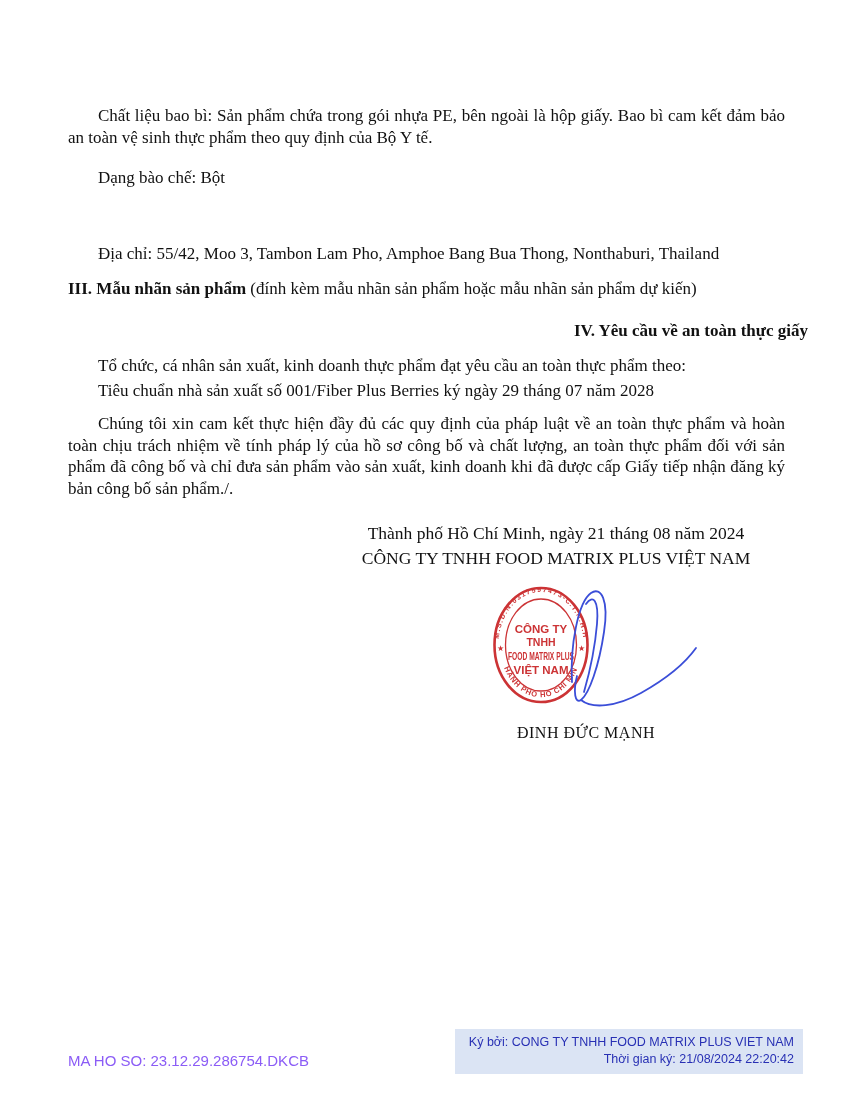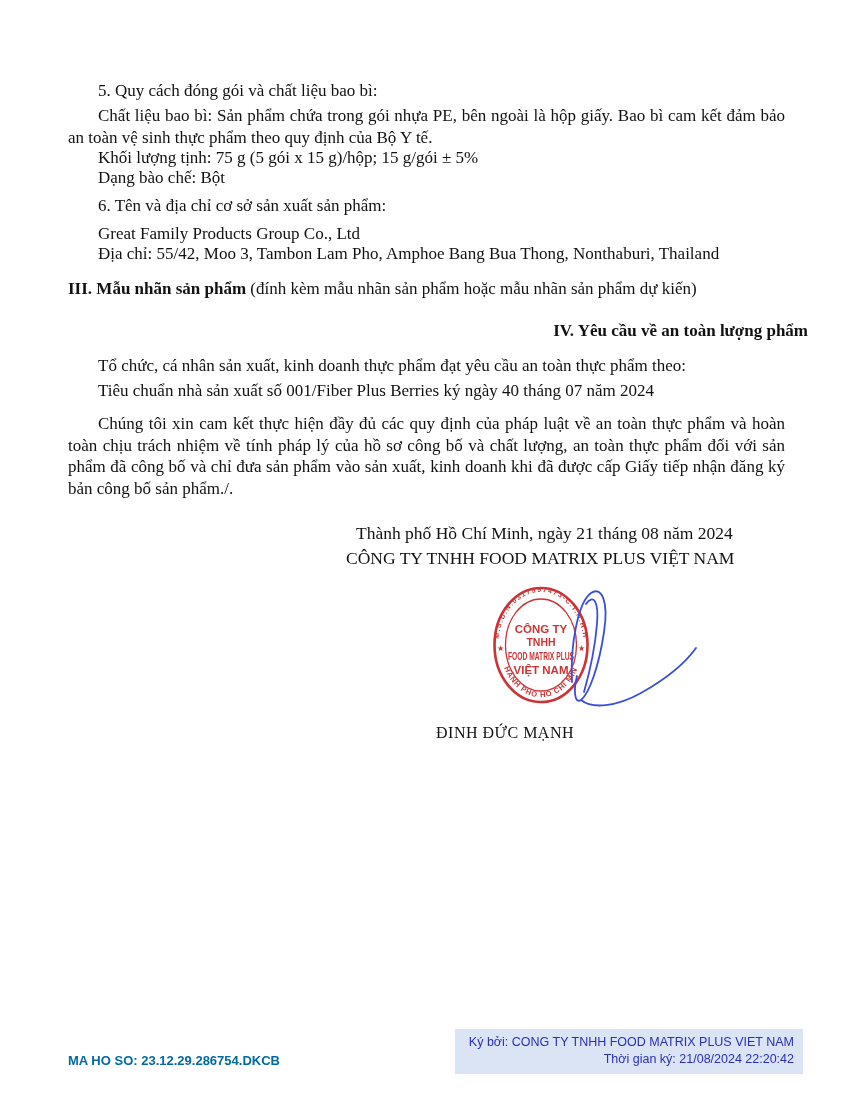--- a/index.html
+++ b/index.html
@@ -10,40 +10,40 @@
     overflow:hidden;
     font-family:"Liberation Serif","DejaVu Serif",serif;
     font-size:17px;
     color:#111111;
   }
   .abs{position:absolute;line-height:21px;}
   .indent{text-indent:30px;}
   .just{text-align:justify;}
   .bold{font-weight:bold;text-align:right;}
   .ital{font-weight:normal;}
-  .center{text-align:left;}
+  .center{text-align:center;}
   .sans{font-family:"Liberation Sans","DejaVu Sans",sans-serif;}
 
   
   .sec5-heading   {left:98px;  top:80px;  width:700px;}
   .sec5-para      {left:68px;  top:105px; width:717px; line-height:21.5px;}
   .sec5-net       {left:98px;  top:147px; width:700px;}
   .sec5-form      {left:98px;  top:167px; width:700px;}
   .sec6-heading   {left:98px;  top:195px; width:700px;}
   .manufacturer   {left:98px;  top:223px; width:700px;}
   .address        {left:98px;  top:243px; width:720px;}
   .sec3-line      {left:68px;  top:278px; width:740px;}
   .sec4-title     {left:68px;  top:320px; width:740px;}
   .safety1        {left:98px;  top:355px; width:720px;}
   .safety2        {left:98px;  top:380px; width:720px;}
   .commitment     {left:68px;  top:413px; width:717px; line-height:21.5px;}
   .place-date     {left:356px; top:523px; width:400px; font-size:17.5px;}
   .company-line   {left:346px; top:548px; width:420px; font-size:17.5px;}
   .signer-name    {left:436px; top:722px; width:300px; font-size:16px; letter-spacing:0.5px;}
-  .file-code      {left:68px;  top:1050px; font-size:13px; color:#0369a1;font-weight:bold;}
+  .file-code      {left:68px;  top:1050px; font-size:15px; color:#8b5cf6;}
 
   
   .dsig-box{
     left:455px; top:1029px; width:348px; height:45px;
     background:var(--dsig-bg,#dbe4f4);
     box-sizing:border-box;
     padding:5px 9px 0 10px;
     text-align:right;
     font-size:12.5px;
     line-height:17px;
@@ -64,36 +64,32 @@
 
   
   .sig-svg{left:548px; top:580px;}
   .sig-svg path{fill:none;stroke:var(--ink-color,#3b4ed8);stroke-width:1.8;stroke-linecap:round;}
 </style>
 </head>
 <body>
 
 <div class="page">
 
-  <div class="abs sec5-heading">5. Quy cách đóng gói và chất liệu bao bì:</div>
   <div class="abs sec5-para just indent">Chất liệu bao bì: Sản phẩm chứa trong gói nhựa PE, bên ngoài là hộp giấy. Bao bì cam kết đảm bảo an toàn vệ sinh thực phẩm theo quy định của Bộ Y tế.</div>
-  <div class="abs sec5-net">Khối lượng tịnh: 75 g (5 gói x 15 g)/hộp; 15 g/gói ± 5%</div>
   <div class="abs sec5-form">Dạng bào chế: Bột</div>
 
-  <div class="abs sec6-heading">6. Tên và địa chỉ cơ sở sản xuất sản phẩm:</div>
-  <div class="abs manufacturer">Great Family Products Group Co., Ltd</div>
   <div class="abs address">Địa chỉ: 55/42, Moo 3, Tambon Lam Pho, Amphoe Bang Bua Thong, Nonthaburi, Thailand</div>
 
   <div class="abs sec3-line">
     <span class="bold">III. Mẫu nhãn sản phẩm</span><span class="ital"> (đính kèm mẫu nhãn sản phẩm hoặc mẫu nhãn sản phẩm dự kiến)</span>
   </div>
 
-  <div class="abs sec4-title bold">IV. Yêu cầu về an toàn lượng phẩm</div>
+  <div class="abs sec4-title bold">IV. Yêu cầu về an toàn thực giấy</div>
   <div class="abs safety1">Tổ chức, cá nhân sản xuất, kinh doanh thực phẩm đạt yêu cầu an toàn thực phẩm theo:</div>
-  <div class="abs safety2">Tiêu chuẩn nhà sản xuất số 001/Fiber Plus Berries ký ngày 40 tháng 07 năm 2024</div>
+  <div class="abs safety2">Tiêu chuẩn nhà sản xuất số 001/Fiber Plus Berries ký ngày 29 tháng 07 năm 2028</div>
   <div class="abs commitment just indent">Chúng tôi xin cam kết thực hiện đầy đủ các quy định của pháp luật về an toàn thực phẩm và hoàn toàn chịu trách nhiệm về tính pháp lý của hồ sơ công bố và chất lượng, an toàn thực phẩm đối với sản phẩm đã công bố và chỉ đưa sản phẩm vào sản xuất, kinh doanh khi đã được cấp Giấy tiếp nhận đăng ký bản công bố sản phẩm./.</div>
 
   <div class="abs place-date center">Thành phố Hồ Chí Minh, ngày 21 tháng 08 năm 2024</div>
   <div class="abs company-line center">CÔNG TY TNHH FOOD MATRIX PLUS VIỆT NAM</div>
 
   <svg class="abs stamp-svg" width="110" height="126" viewBox="0 0 110 126">
     <defs>
       <path id="arcTop" d="M 20.2 92.4 A 42.5 53 0 1 1 89.8 92.4"></path>
       <path id="arcBottom" d="M 17.8 84 A 41 52 0 0 0 92.2 84"></path>
     </defs>

